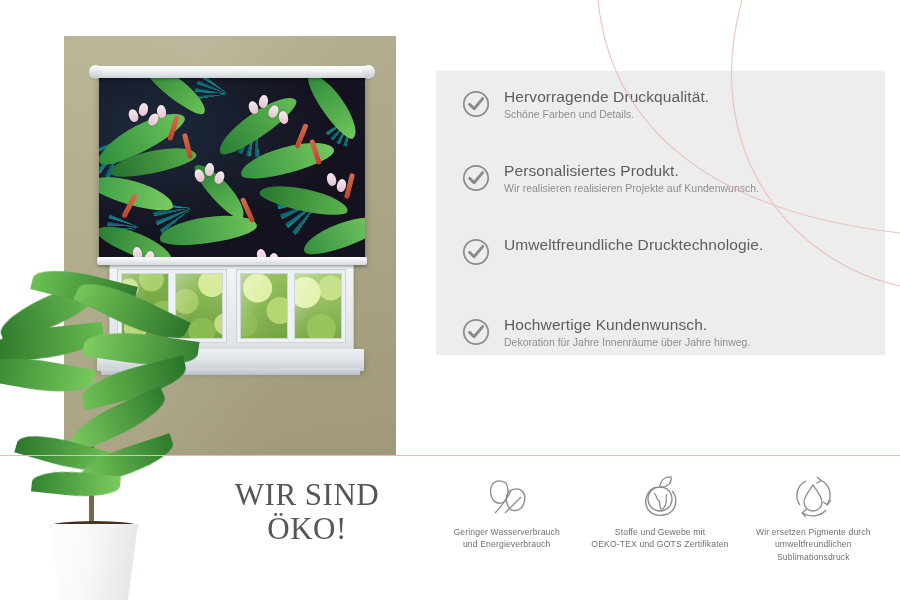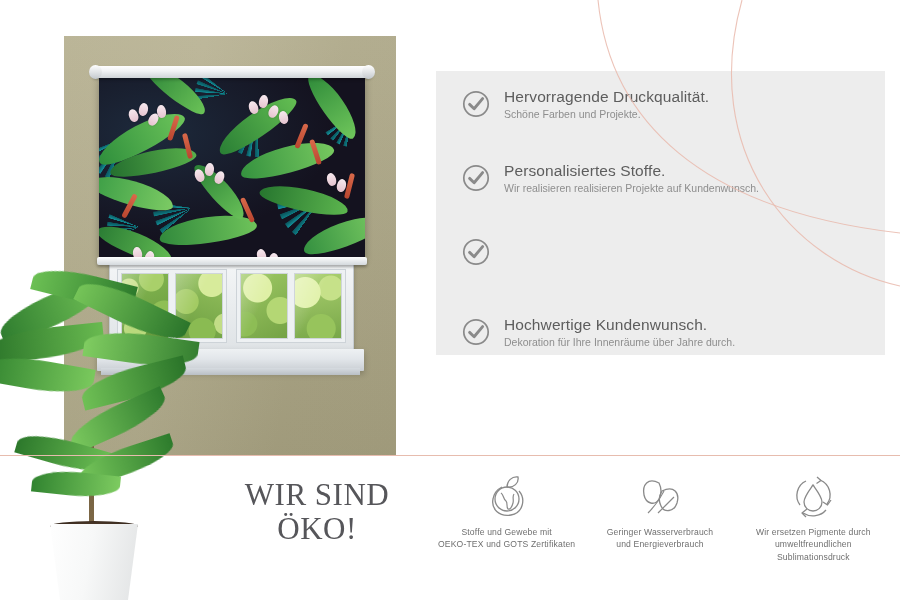--- a/index.html
+++ b/index.html
@@ -130,21 +130,21 @@
   .feature:nth-child(3){margin-bottom:18px;}
   .chk{position:absolute;left:0;top:2px;width:28px;height:28px;}
   .feat-title{font-size:15.5px;color:#5d5d5d;letter-spacing:.1px;line-height:1.15;font-weight:400;}
   .feat-sub{font-size:10.5px;color:#8e8e8e;margin-top:2px;line-height:1.25;}
 
   
   .arcs{position:absolute;left:0;top:0;width:900px;height:600px;pointer-events:none;}
 
   
   .eco-title{
-    position:absolute;left:222px;top:478px;width:190px;text-align:center;
+    position:absolute;left:212px;top:478px;width:190px;text-align:center;
     font-family:"Liberation Serif",serif;font-size:31px;line-height:1.1;color:#56565a;
     letter-spacing:.5px;
   }
   .eco-items{position:absolute;left:430px;top:470px;width:460px;display:flex;}
   .eco-item{flex:1;text-align:center;padding:0 6px;}
   .eco-ico{height:52px;display:flex;align-items:center;justify-content:center;}
   .eco-cap{font-size:8.6px;color:#6f6f6f;line-height:1.45;letter-spacing:.15px;margin-top:4px;}
 </style>
 </head>
 <body>
@@ -261,94 +261,95 @@
   <div class="features">
 
     <div class="feature">
       <span class="chk">
         <svg width="28" height="28" viewBox="0 0 28 28">
           <circle cx="14" cy="14" r="12.2" fill="none" stroke="#8a8a8a" stroke-width="1.7"></circle>
           <path d="M7.6 14.4 L12.1 18.7 L20.6 8.6" fill="none" stroke="#8a8a8a" stroke-width="2.9" stroke-linecap="round" stroke-linejoin="round"></path>
         </svg>
       </span>
       <div class="feat-title">Hervorragende Druckqualität.</div>
-      <div class="feat-sub">Schöne Farben und Projekte.</div>
+      <div class="feat-sub">Schöne Farben und Details.</div>
     </div>
 
     <div class="feature">
       <span class="chk">
         <svg width="28" height="28" viewBox="0 0 28 28">
           <circle cx="14" cy="14" r="12.2" fill="none" stroke="#8a8a8a" stroke-width="1.7"></circle>
           <path d="M7.6 14.4 L12.1 18.7 L20.6 8.6" fill="none" stroke="#8a8a8a" stroke-width="2.9" stroke-linecap="round" stroke-linejoin="round"></path>
         </svg>
       </span>
-      <div class="feat-title">Personalisiertes Stoffe.</div>
+      <div class="feat-title">Personalisiertes Produkt.</div>
       <div class="feat-sub">Wir realisieren realisieren Projekte auf Kundenwunsch.</div>
     </div>
 
     <div class="feature">
       <span class="chk">
         <svg width="28" height="28" viewBox="0 0 28 28">
           <circle cx="14" cy="14" r="12.2" fill="none" stroke="#8a8a8a" stroke-width="1.7"></circle>
           <path d="M7.6 14.4 L12.1 18.7 L20.6 8.6" fill="none" stroke="#8a8a8a" stroke-width="2.9" stroke-linecap="round" stroke-linejoin="round"></path>
         </svg>
       </span>
+      <div class="feat-title">Umweltfreundliche Drucktechnologie.</div>
     </div>
 
     <div class="feature">
       <span class="chk">
         <svg width="28" height="28" viewBox="0 0 28 28">
           <circle cx="14" cy="14" r="12.2" fill="none" stroke="#8a8a8a" stroke-width="1.7"></circle>
           <path d="M7.6 14.4 L12.1 18.7 L20.6 8.6" fill="none" stroke="#8a8a8a" stroke-width="2.9" stroke-linecap="round" stroke-linejoin="round"></path>
         </svg>
       </span>
       <div class="feat-title">Hochwertige Kundenwunsch.</div>
-      <div class="feat-sub">Dekoration für Ihre Innenräume über Jahre durch.</div>
+      <div class="feat-sub">Dekoration für Jahre Innenräume über Jahre hinweg.</div>
     </div>
   </div>
 
   <svg class="arcs" viewBox="0 0 900 600">
     <path d="M598 0 C 610 120, 700 210, 900 233" fill="none" stroke="#e9b8ac" stroke-width="1.1" opacity=".85"></path>
     <path d="M742 0 C 700 150, 790 262, 900 286" fill="none" stroke="#e9b8ac" stroke-width="1.1" opacity=".85"></path>
   </svg>
 
   <div class="eco-title">
     <div>WIR SIND</div>
     <div>ÖKO!</div>
   </div>
 
   <div class="eco-items">
+
+    <div class="eco-item">
+      <div class="eco-ico">
+        <svg width="52" height="50" viewBox="0 0 52 50">
+          <path d="M25 12 C 14 6, 8 14, 10 24 C 12 33, 21 35, 25 28 C 28 22, 27 16, 25 12 Z" fill="none" stroke="#8a8a8a" stroke-width="1.3"></path>
+          <path d="M28 20 C 40 14, 46 22, 43 32 C 40 41, 30 42, 27 35 C 24 29, 26 23, 28 20 Z" fill="none" stroke="#8a8a8a" stroke-width="1.3"></path>
+          <path d="M14 42 C 22 34, 26 28, 30 20" fill="none" stroke="#8a8a8a" stroke-width="1.2"></path>
+          <path d="M24 42 C 30 36, 34 32, 40 26" fill="none" stroke="#8a8a8a" stroke-width="1.2"></path>
+        </svg>
+      </div>
+      <div class="eco-cap">
+        <div>Geringer Wasserverbrauch</div>
+        <div>und Energieverbrauch</div>
+      </div>
+    </div>
 
     <div class="eco-item">
       <div class="eco-ico">
         <svg width="52" height="50" viewBox="0 0 52 50">
           <circle cx="26" cy="28" r="12" fill="none" stroke="#8a8a8a" stroke-width="1.3"></circle>
           <path d="M38 20 C 45 28, 42 42, 30 44 C 18 46, 10 38, 12 28 C 13 22, 17 18, 21 16" fill="none" stroke="#8a8a8a" stroke-width="1.3"></path>
           <path d="M20 22 C 23 24, 22 28, 25 30 C 27 32, 25 36, 27 38 C 29 39, 31 36, 32 32 C 33 28, 31 26, 33 23" fill="none" stroke="#8a8a8a" stroke-width="1.2"></path>
           <path d="M26 16 C 26 10, 31 5, 37 6 C 38 12, 33 17, 26 16 Z" fill="none" stroke="#8a8a8a" stroke-width="1.3"></path>
         </svg>
       </div>
       <div class="eco-cap">
         <div>Stoffe und Gewebe mit</div>
         <div>OEKO-TEX und GOTS Zertifikaten</div>
-      </div>
-    </div>
-
-    <div class="eco-item">
-      <div class="eco-ico">
-        <svg width="52" height="50" viewBox="0 0 52 50">
-          <path d="M25 12 C 14 6, 8 14, 10 24 C 12 33, 21 35, 25 28 C 28 22, 27 16, 25 12 Z" fill="none" stroke="#8a8a8a" stroke-width="1.3"></path>
-          <path d="M28 20 C 40 14, 46 22, 43 32 C 40 41, 30 42, 27 35 C 24 29, 26 23, 28 20 Z" fill="none" stroke="#8a8a8a" stroke-width="1.3"></path>
-          <path d="M14 42 C 22 34, 26 28, 30 20" fill="none" stroke="#8a8a8a" stroke-width="1.2"></path>
-          <path d="M24 42 C 30 36, 34 32, 40 26" fill="none" stroke="#8a8a8a" stroke-width="1.2"></path>
-        </svg>
-      </div>
-      <div class="eco-cap">
-        <div>Geringer Wasserverbrauch</div>
-        <div>und Energieverbrauch</div>
       </div>
     </div>
 
     <div class="eco-item">
       <div class="eco-ico">
         <svg width="52" height="50" viewBox="0 0 52 50">
           <path d="M26 14 C 31 21, 35 26, 35 31 C 35 36, 31 40, 26 40 C 21 40, 17 36, 17 31 C 17 26, 21 21, 26 14 Z" fill="none" stroke="#8a8a8a" stroke-width="1.3"></path>
           <path d="M13 34 C 7 26, 10 14, 19 10" fill="none" stroke="#8a8a8a" stroke-width="1.3"></path>
           <path d="M33 9 C 43 13, 46 25, 40 33" fill="none" stroke="#8a8a8a" stroke-width="1.3"></path>
           <path d="M16 42 C 24 47, 34 45, 39 39" fill="none" stroke="#8a8a8a" stroke-width="1.3"></path>

